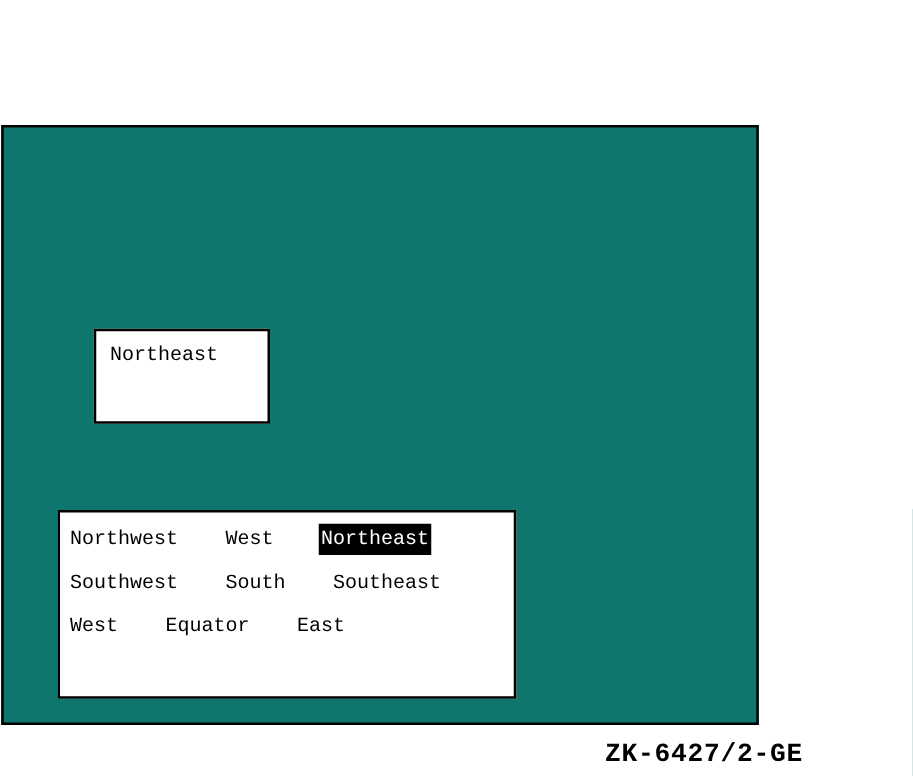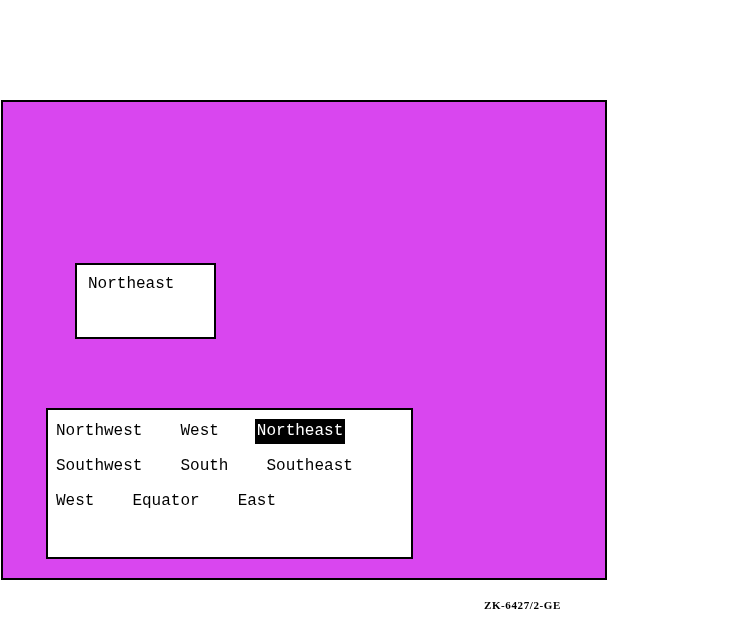--- a/index.html
+++ b/index.html
@@ -18,21 +18,21 @@
   }
   
   .screen {
     position: absolute;
     left: 1px;
     top: 100px;
     width: 606px;
     height: 480px;
     border: 2px solid #000000;
     box-sizing: border-box;
-    background: #d946ef;
+    background: #0f766e;
   }
   
   .display-box {
     position: absolute;
     left: 72px;
     top: 161px;
     width: 141px;
     height: 76px;
     border: 2px solid #000000;
     box-sizing: border-box;
@@ -73,22 +73,22 @@
     background: #000000;
     color: #ffffff;
     padding: 3px 2px;
     margin: -3px -2px;
   }
   
   .caption {
     position: absolute;
     left: 484px;
     top: 597px;
-    font-family: Liberation Serif, serif;
-    font-size: 11px;
+    font-family: Liberation Mono, monospace;
+    font-size: 21px;
     font-weight: 700;
     letter-spacing: 0.6px;
     color: #000000;
     line-height: 16px;
   }
 </style>
 </head>
 <body>
 
 <div class="stage">

